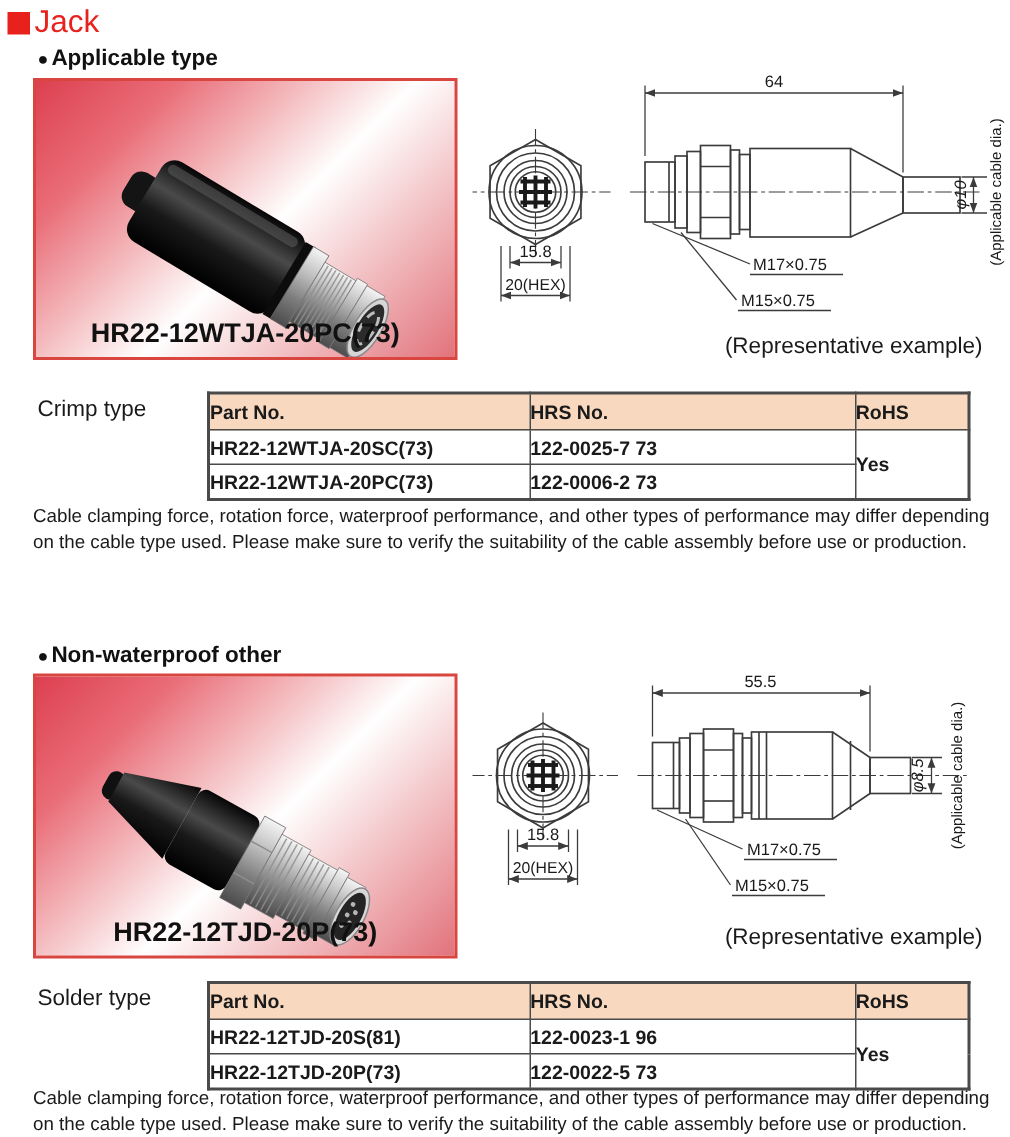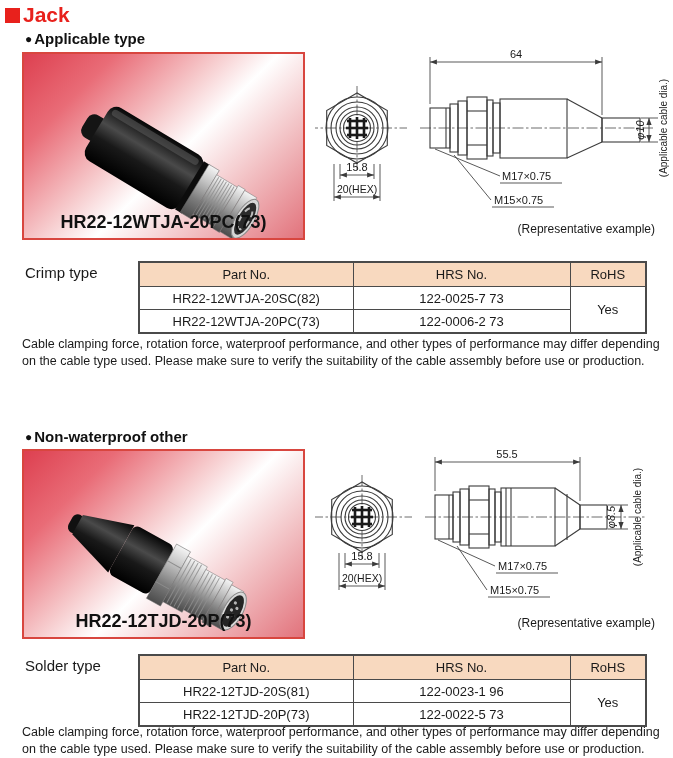--- a/index.html
+++ b/index.html
@@ -1,32 +1,32 @@
 <!DOCTYPE html>
 <html><head>
 <meta charset="utf-8">
 <style>
   html,body{margin:0;padding:0}
   body{width:673px;height:758px;position:relative;background:#ffffff;
        font-family:"Liberation Sans",sans-serif;color:#1a1a1a;overflow:hidden}
   .abs{position:absolute}
   #jack-header{left:5px;top:3px;display:flex;align-items:center}
   #jack-square{width:15px;height:15px;background:#e8211c;margin-right:3px}
-  #jack-title{font-size:21px;font-weight:bold;color:#e8211c}
+  #jack-title{font-size:21px;font-weight:normal;color:#e8211c}
   .sec-heading{display:flex;align-items:center;font-weight:bold;font-size:15px;color:#111}
   .sec-heading .bullet{font-size:12px;margin-right:2px}
   .photo{width:279px;height:184px;border:2px solid #d8463f;
          background:linear-gradient(135deg,#dd4050 0%,#e96c77 20%,#f6c9cb 42%,#ffffff 55%,#f2c0c3 75%,#e2737c 100%)}
   .photo-label{position:absolute;left:0;right:0;bottom:5px;text-align:center;
                font-weight:bold;font-size:18px;color:#111}
-  .rep-note{width:235px;text-align:right;font-size:12px}
+  .rep-note{width:235px;text-align:right;font-size:15px}
   .type-label{font-weight:normal;font-size:15px}
   table.parts{border-collapse:collapse;table-layout:fixed;width:507px;font-size:13px;border:2px solid #4a4a4a}
-  table.parts th,table.parts td{border:1px solid #4a4a4a;text-align:center;vertical-align:middle;
-        padding:0;height:22px;font-weight:normal;color:#1a1a1a}
+  table.parts th,table.parts td{border:1px solid #4a4a4a;text-align:left;vertical-align:middle;
+        padding:0;height:22px;font-weight:bold;color:#1a1a1a}
   table.parts thead th{background:#f8d9bf;height:23px}
   .note{width:640px;font-size:12.5px;line-height:17px}
   svg .ln{fill:none;stroke:#3b3b3b;stroke-width:1.1}
   svg .cl{fill:none;stroke:#3b3b3b;stroke-width:.75;stroke-dasharray:11 2.5 2.5 2.5}
   svg .dim{fill:none;stroke:#3b3b3b;stroke-width:.85}
   svg text{font-family:"Liberation Sans",sans-serif}
   .dtxt{font-size:11px;fill:#1a1a1a}
   .dtxts{font-size:10.5px;fill:#1a1a1a}
   .pin{stroke:#1a1a1a;stroke-width:2.6}
 </style>
@@ -166,21 +166,21 @@
     </colgroup>
   <thead>
     <tr>
       <th>Part No.</th>
       <th>HRS No.</th>
       <th>RoHS</th>
     </tr>
   </thead>
   <tbody>
     <tr>
-      <td>HR22-12WTJA-20SC(82)</td>
+      <td>HR22-12WTJA-20SC(73)</td>
       <td>122-0025-7 73</td>
       <td rowspan="2">Yes</td>
     </tr>
     <tr>
       <td>HR22-12WTJA-20PC(73)</td>
       <td>122-0006-2 73</td>
     </tr>
   </tbody>
 </table>
 

